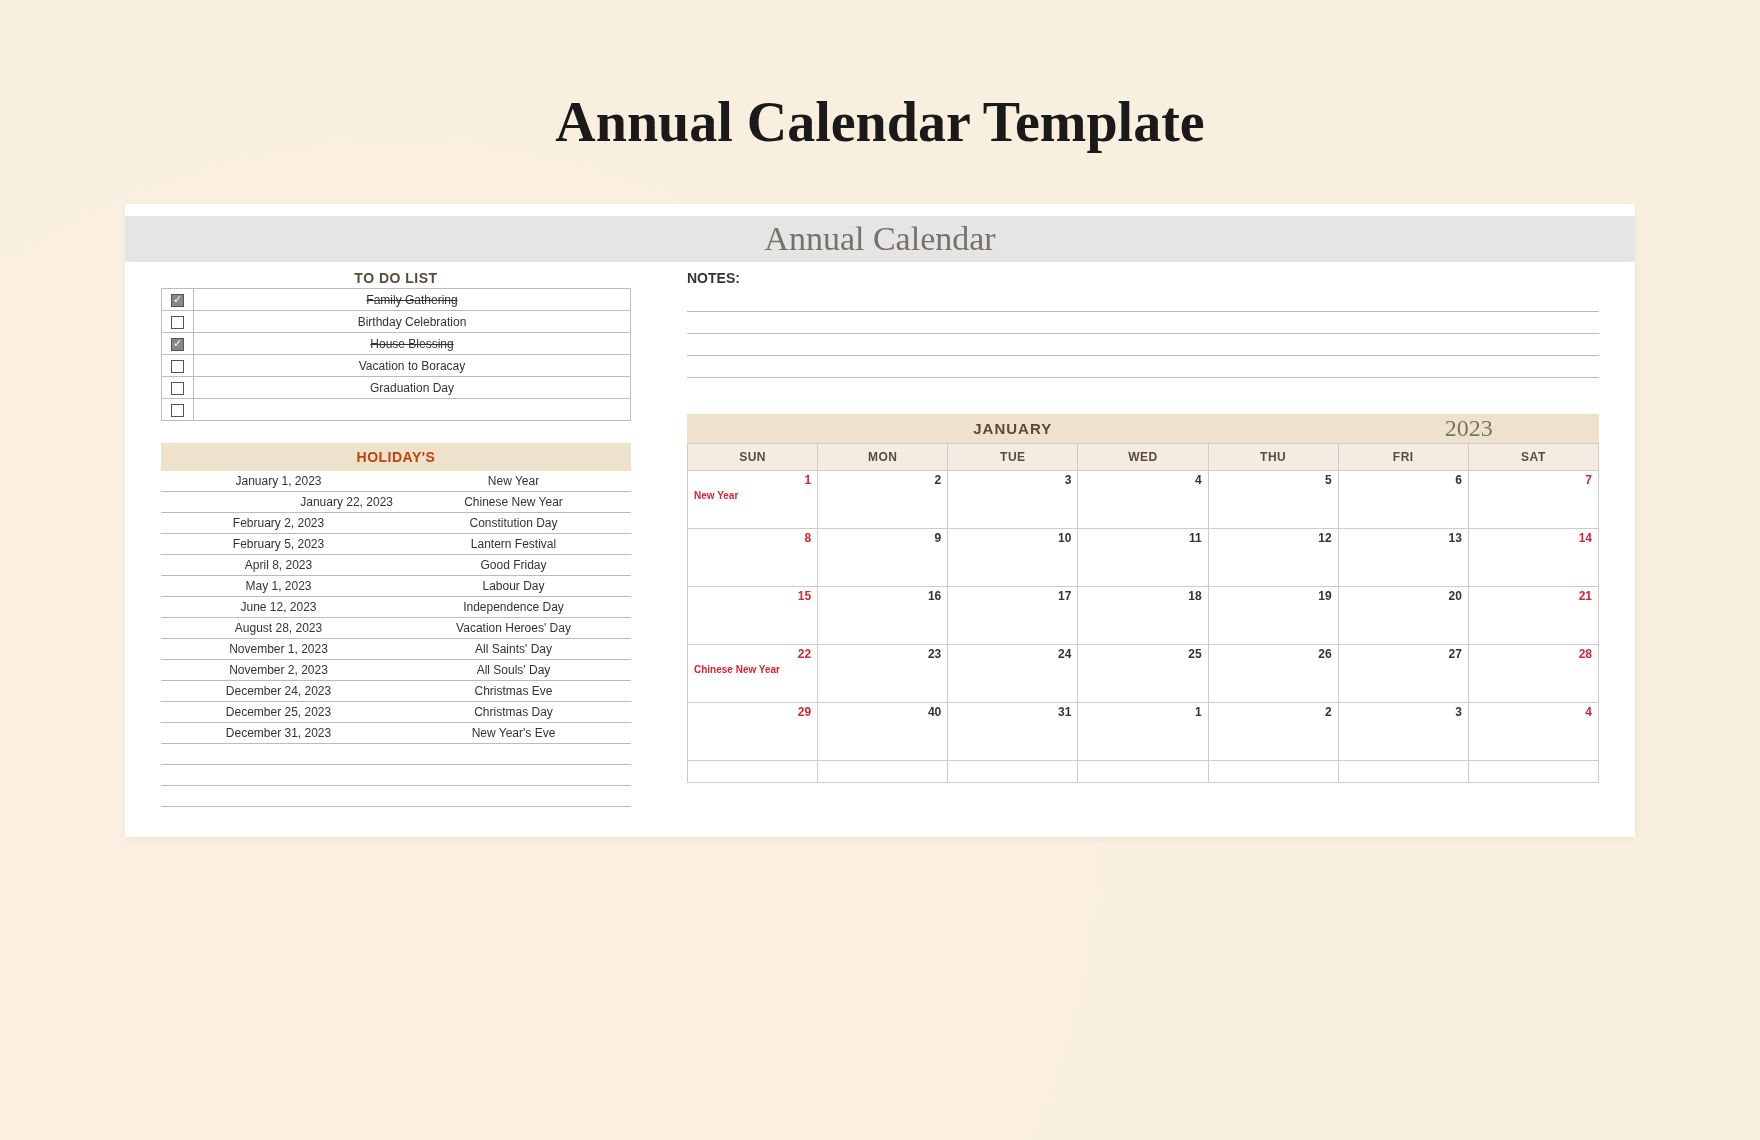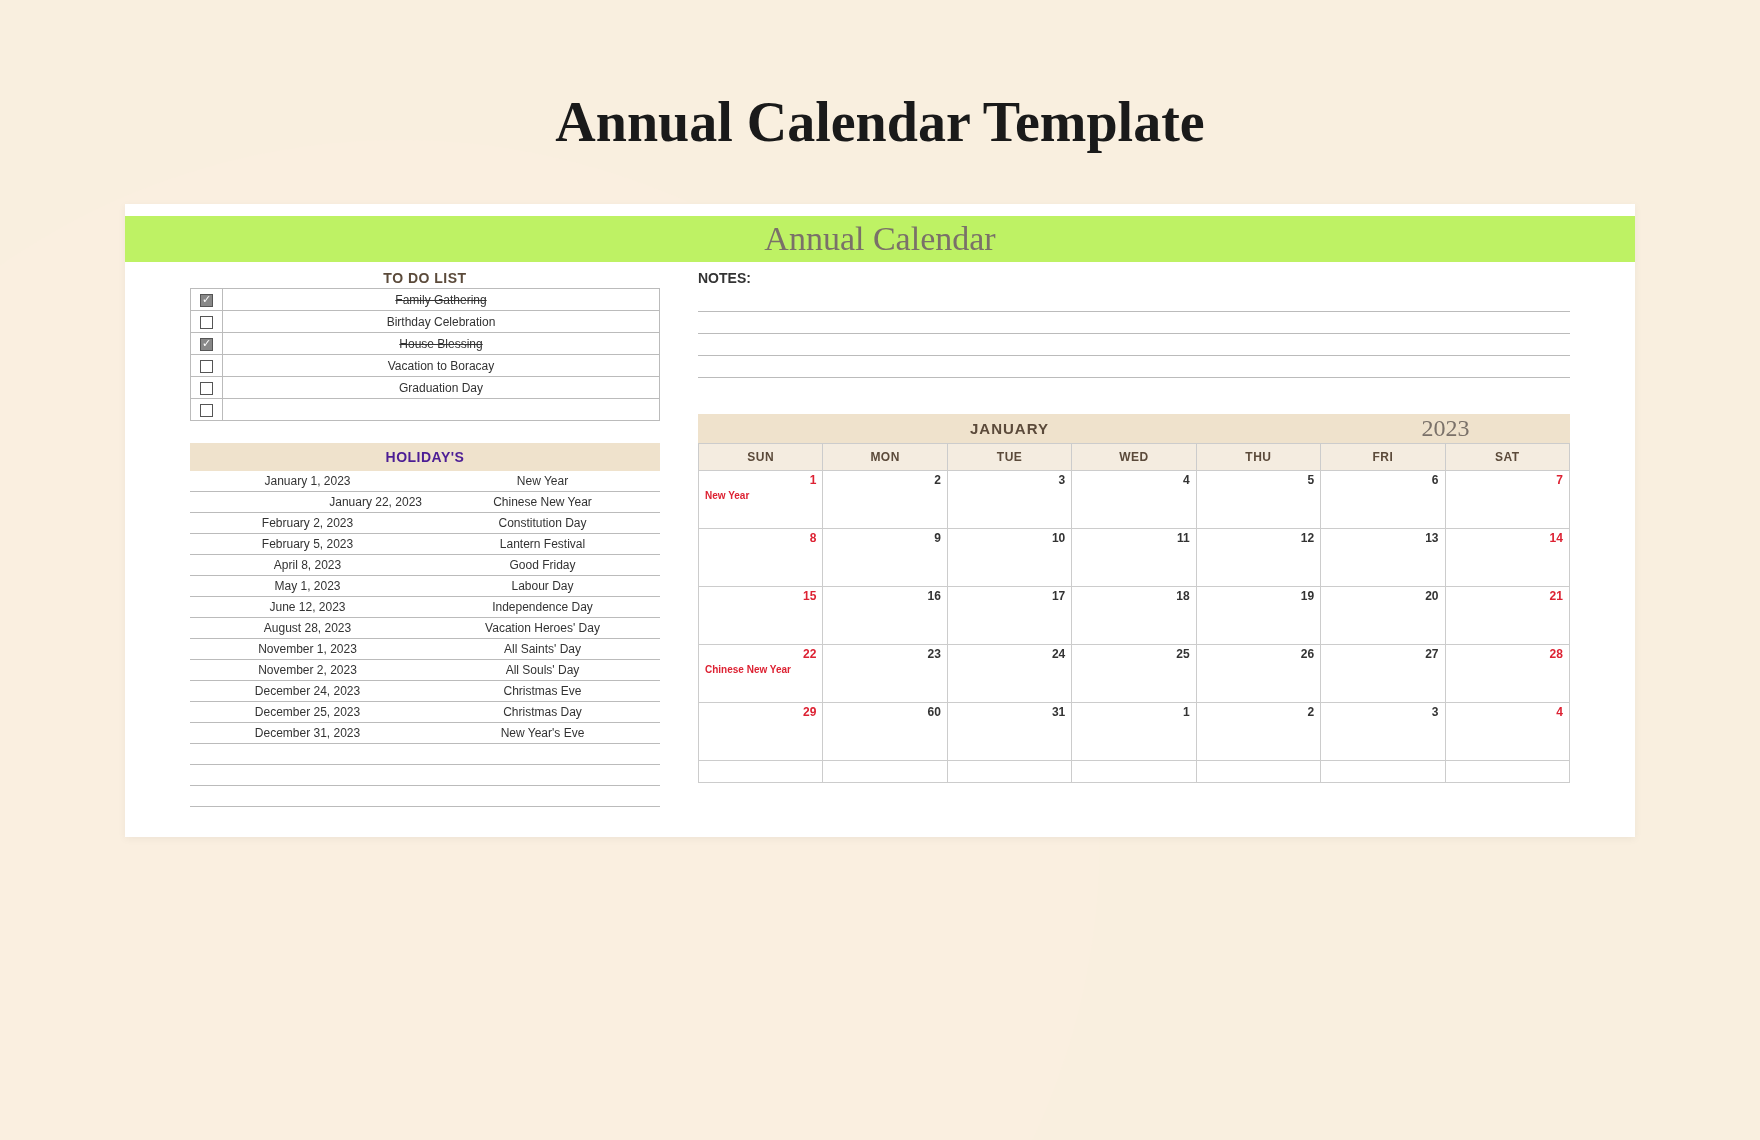--- a/index.html
+++ b/index.html
@@ -1,32 +1,32 @@
 <!DOCTYPE html>
 <html><head>
 <meta charset="utf-8">
 <style>
   *{box-sizing:border-box;margin:0;padding:0}
   body{width:1760px;height:1140px;background:#f9efdf;font-family:Georgia,'Times New Roman',serif;overflow:hidden;position:relative}
   .arc{position:absolute;width:1400px;height:1400px;border-radius:50%;background:#faefe0;left:-300px;top:140px;z-index:0}
   .page-title{text-align:center;font-size:56px;font-weight:700;color:#1a1a1a;padding:90px 0 40px;position:relative;z-index:1}
   .sheet{background:#fff;width:1510px;margin:10px auto 0;position:relative;z-index:1;padding:12px 0 30px;box-shadow:0 2px 8px rgba(0,0,0,0.05)}
-  .banner{background:#bef264;color:#7a7169;font-size:34px;text-align:center;padding:4px 0;font-family:Georgia,serif;margin:0 0 6px}
-  .content{display:flex;padding:0 65px;gap:38px;font-family:Arial,Helvetica,sans-serif}
+  .banner{background:#e5e5e5;color:#7a7169;font-size:34px;text-align:center;padding:4px 0;font-family:Georgia,serif;margin:0 0 6px}
+  .content{display:flex;padding:0 36px;gap:56px;font-family:Arial,Helvetica,sans-serif}
   .left{width:470px;flex-shrink:0}
   .right{flex:1}
   .todo-head{text-align:center;font-weight:700;color:#5b4a3a;font-size:14px;padding:2px 0;letter-spacing:.5px}
   .todo-table{width:100%;border-collapse:collapse}
   .todo-table td{border:1px solid #bbb;font-size:12px;text-align:center;padding:2px;height:22px;color:#333}
   .todo-table td.cb{width:32px}
   .todo-table .done{text-decoration:line-through}
   .chk{display:inline-block;width:13px;height:13px;border:1px solid #555;vertical-align:middle;position:relative;background:#fff}
   .chk.on{background:#888}
   .chk.on::after{content:"✓";position:absolute;left:1px;top:-2px;color:#fff;font-size:11px}
-  .hol-head{background:#efe2cc;text-align:center;font-weight:700;color:#4c1d95;font-size:14px;padding:6px 0;margin-top:22px;letter-spacing:.5px}
+  .hol-head{background:#efe2cc;text-align:center;font-weight:700;color:#c2410c;font-size:14px;padding:6px 0;margin-top:22px;letter-spacing:.5px}
   .hol-table{width:100%;border-collapse:collapse}
   .hol-table td{border-bottom:1px solid #bbb;font-size:12px;text-align:center;padding:3px;color:#333}
   .notes-label{font-weight:700;font-size:14px;color:#333;padding:2px 0 4px}
   .note-line{border-bottom:1px solid #bbb;height:22px}
   .cal-head{display:flex;margin-top:36px;background:#efe2cc}
   .cal-month{flex:5;text-align:center;font-weight:700;color:#5b4a3a;font-size:15px;padding:6px 0;letter-spacing:1px}
   .cal-year{flex:2;text-align:center;color:#7a7169;font-size:24px;padding:1px 0;font-family:Georgia,serif}
   .dow{display:flex}
   .dow div{flex:1;background:#f4ece0;text-align:center;font-weight:700;color:#5b4a3a;font-size:12px;padding:6px 0;border:1px solid #ccc;border-left:none;letter-spacing:.5px}
   .dow div:first-child{border-left:1px solid #ccc}
@@ -258,21 +258,21 @@
             </div>
             <div class="cell wknd">
               <div class="dnum">28</div>
             </div>
           </div>
           <div class="grow">
             <div class="cell wknd">
               <div class="dnum">29</div>
             </div>
             <div class="cell">
-              <div class="dnum">60</div>
+              <div class="dnum">40</div>
             </div>
             <div class="cell">
               <div class="dnum">31</div>
             </div>
             <div class="cell">
               <div class="dnum">1</div>
             </div>
             <div class="cell">
               <div class="dnum">2</div>
             </div>

